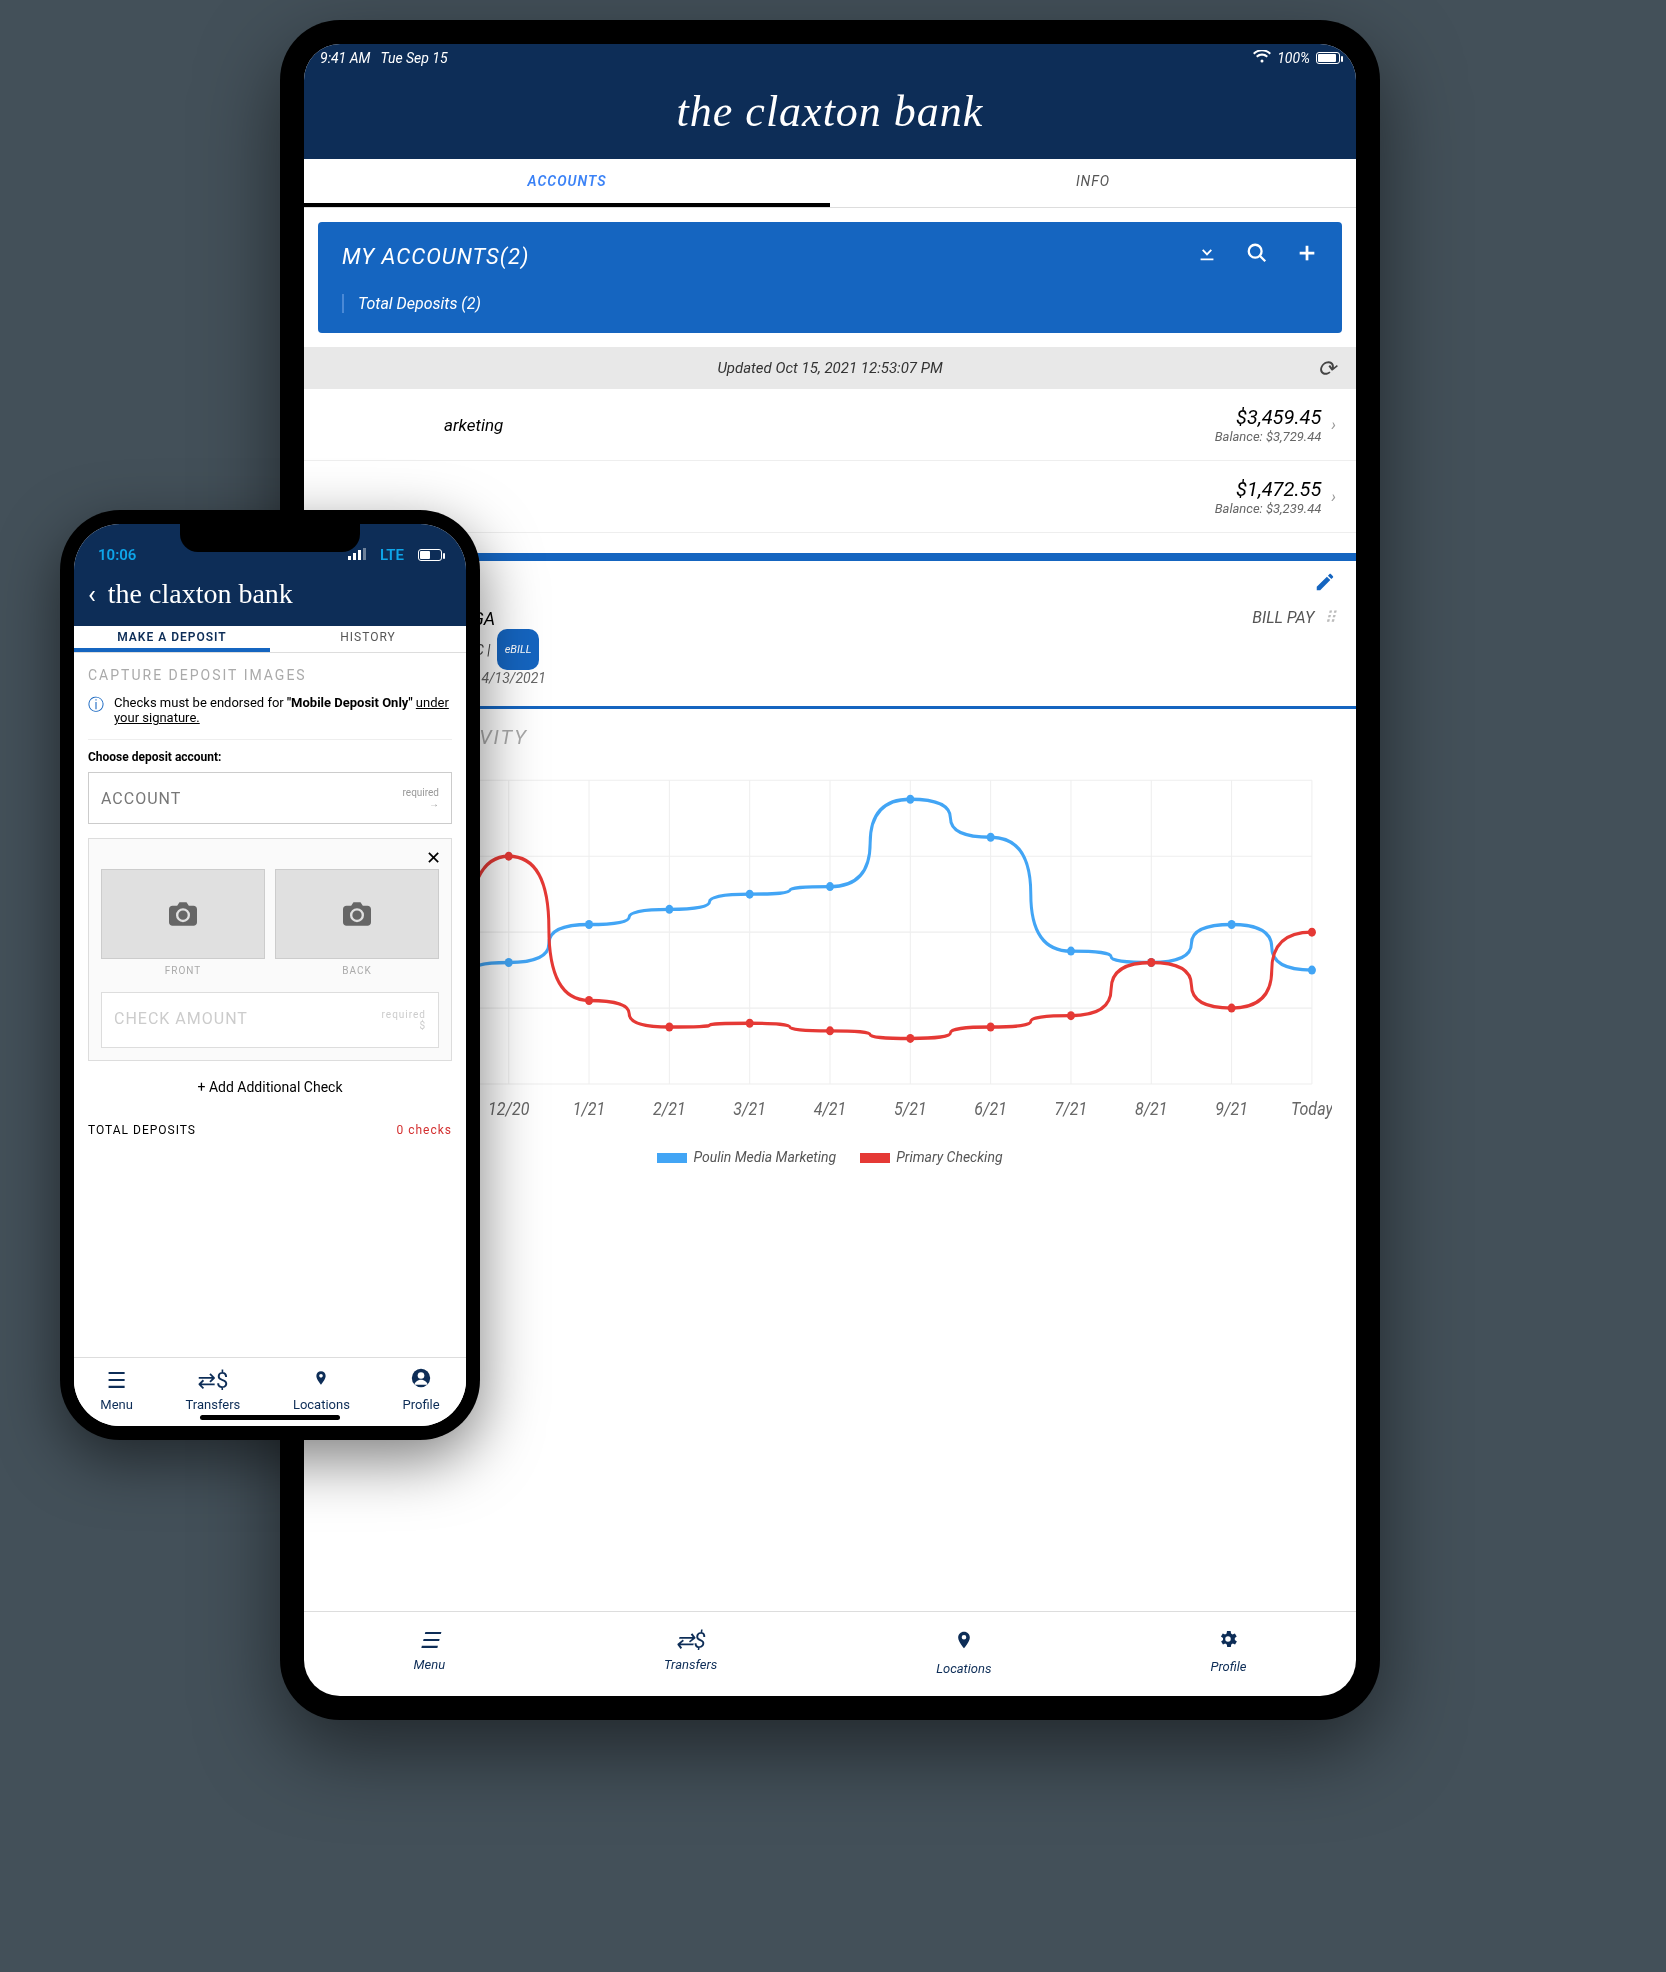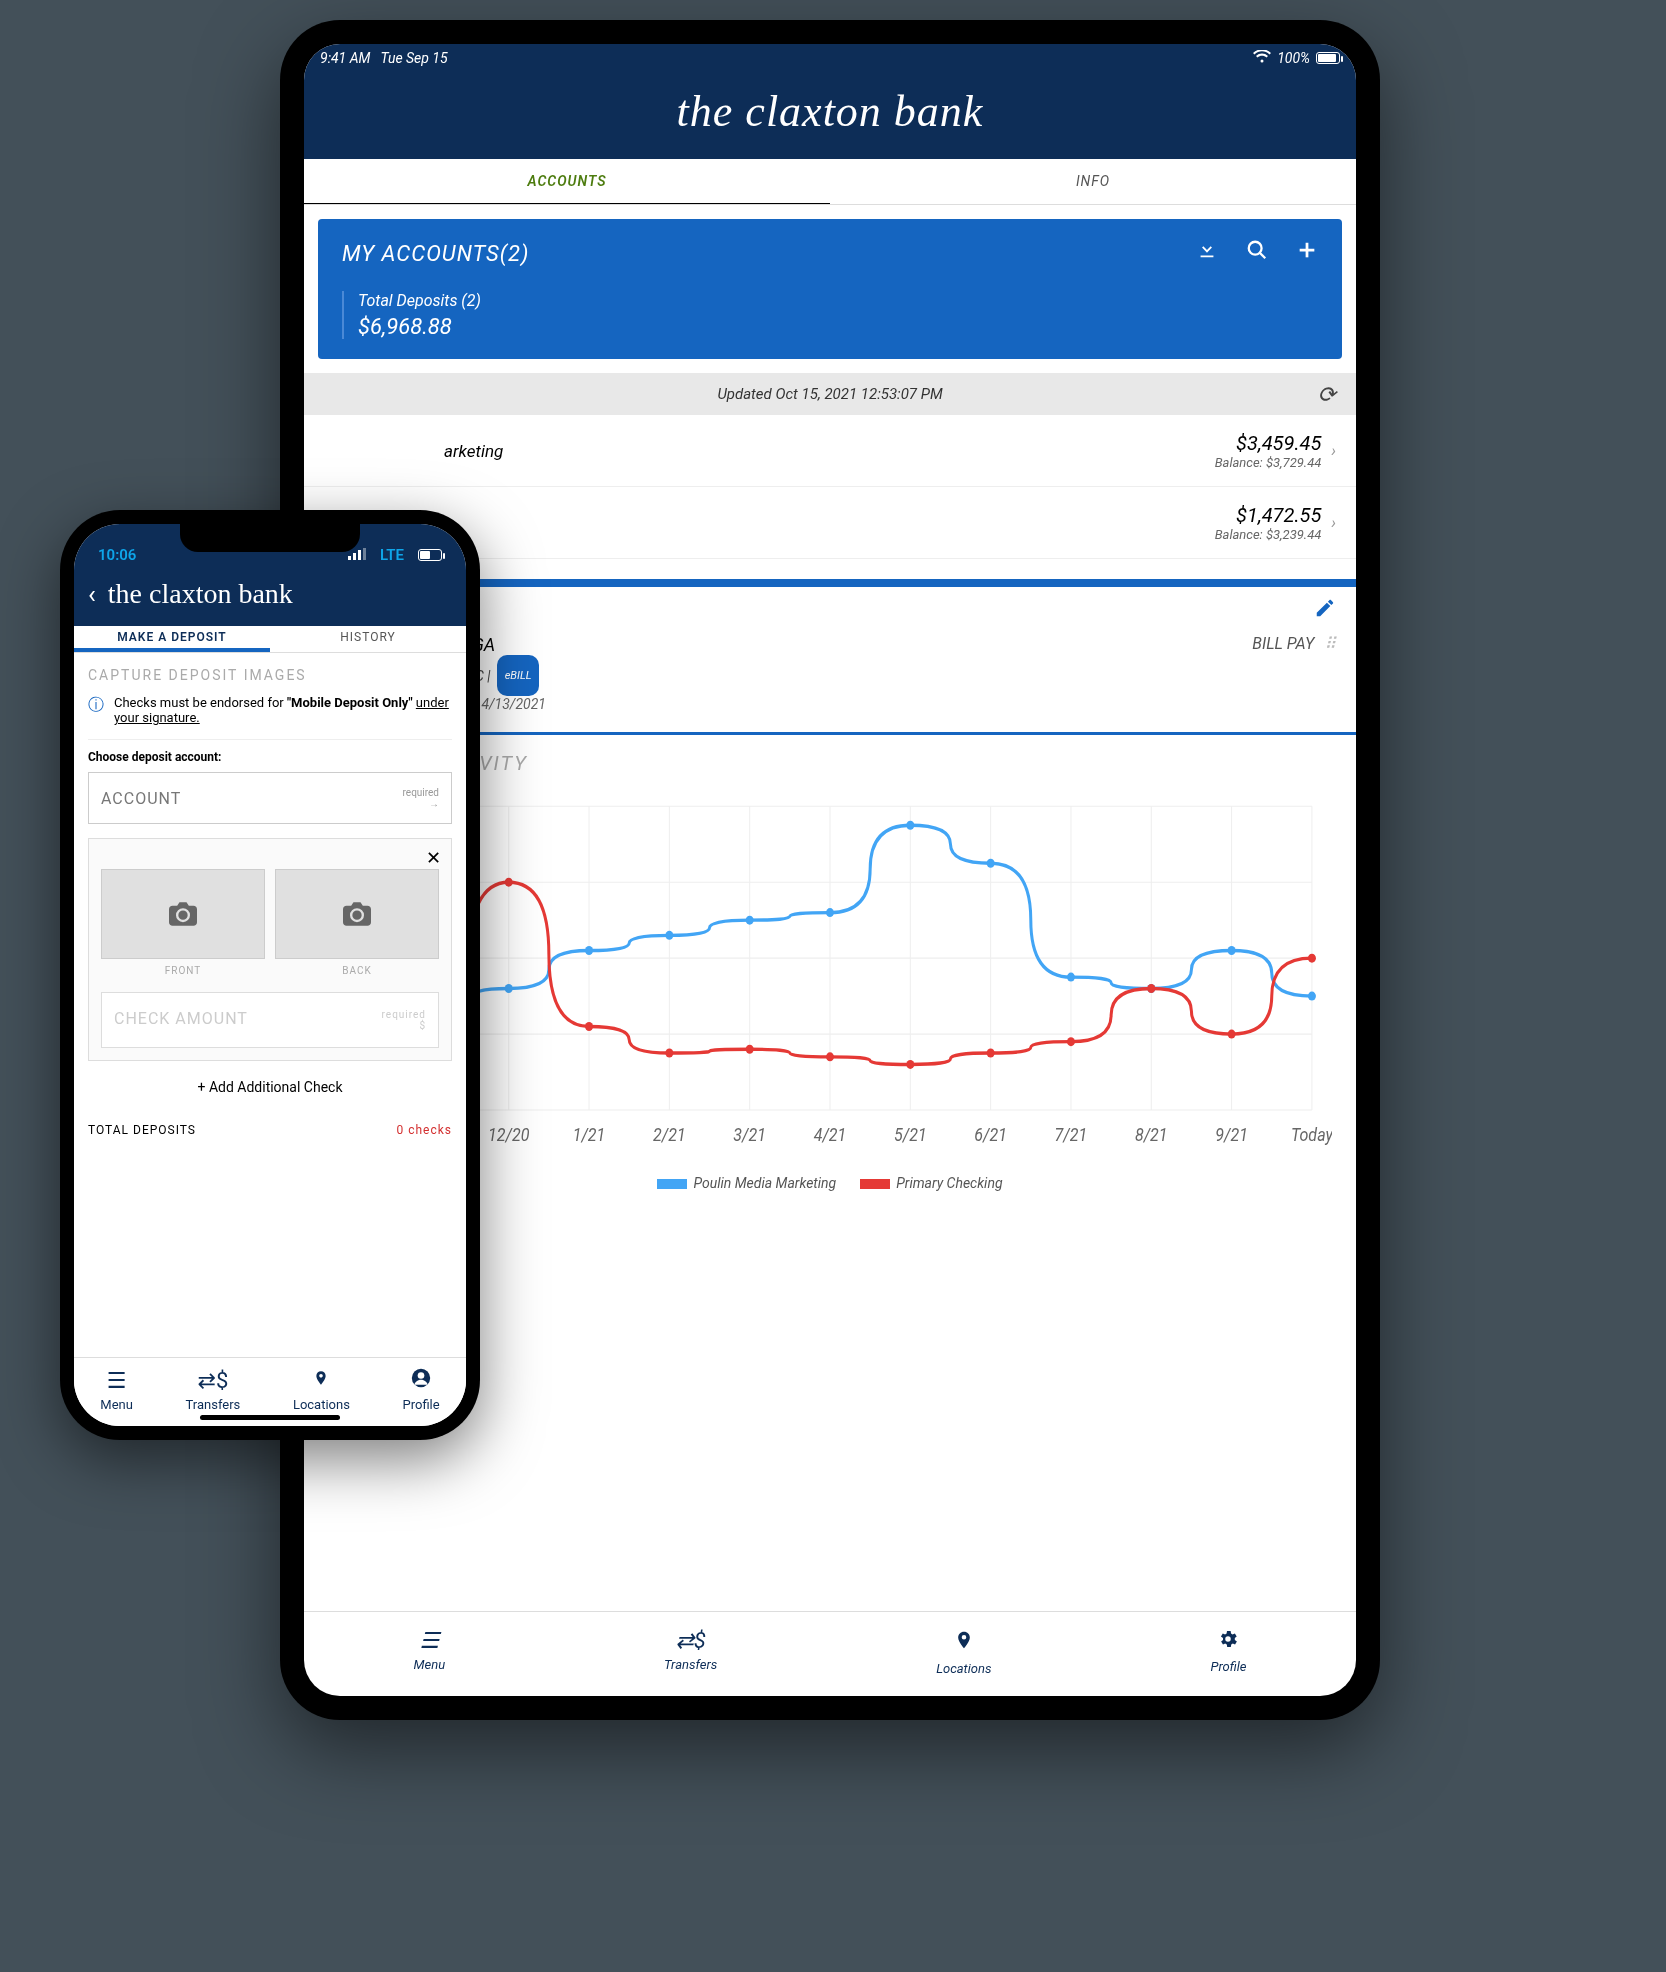--- a/index.html
+++ b/index.html
@@ -65,22 +65,22 @@
   .tab-bar .tab {
     flex: 1;
     text-align: center;
     padding: 14px 0;
     font-size: 14px;
     letter-spacing: 1px;
     color: #555;
     cursor: pointer;
   }
   .tab-bar .tab.active {
-    color: #4d7c0f;
-    border-bottom: 1px solid #000000;
+    color: #3b82f6;
+    border-bottom: 4px solid #000000;
     font-weight: 600;
   }
 
   .accounts-card {
     background: #1565c0;
     color: #fff;
     margin: 14px;
     border-radius: 4px;
     padding: 20px 24px;
   }
@@ -404,21 +404,20 @@
           <span class="ico">
             <svg width="22" height="22" viewBox="0 0 24 24" fill="none" stroke="#fff" stroke-width="3">
                 <line x1="12" y1="4" x2="12" y2="20"></line>
                 <line x1="4" y1="12" x2="20" y2="12"></line>
               </svg>
           </span>
         </div>
       </div>
       <div class="acct-sub">
         <div class="line1">Total Deposits (2)</div>
-        <div class="line2">$6,968.88</div>
       </div>
     </div>
 
     <div class="updated-row">
       <span>Updated Oct 15, 2021 12:53:07 PM</span>
       <span class="refresh">⟳</span>
     </div>
 
     <div class="acct-row">
       <div class="left">arketing</div>

